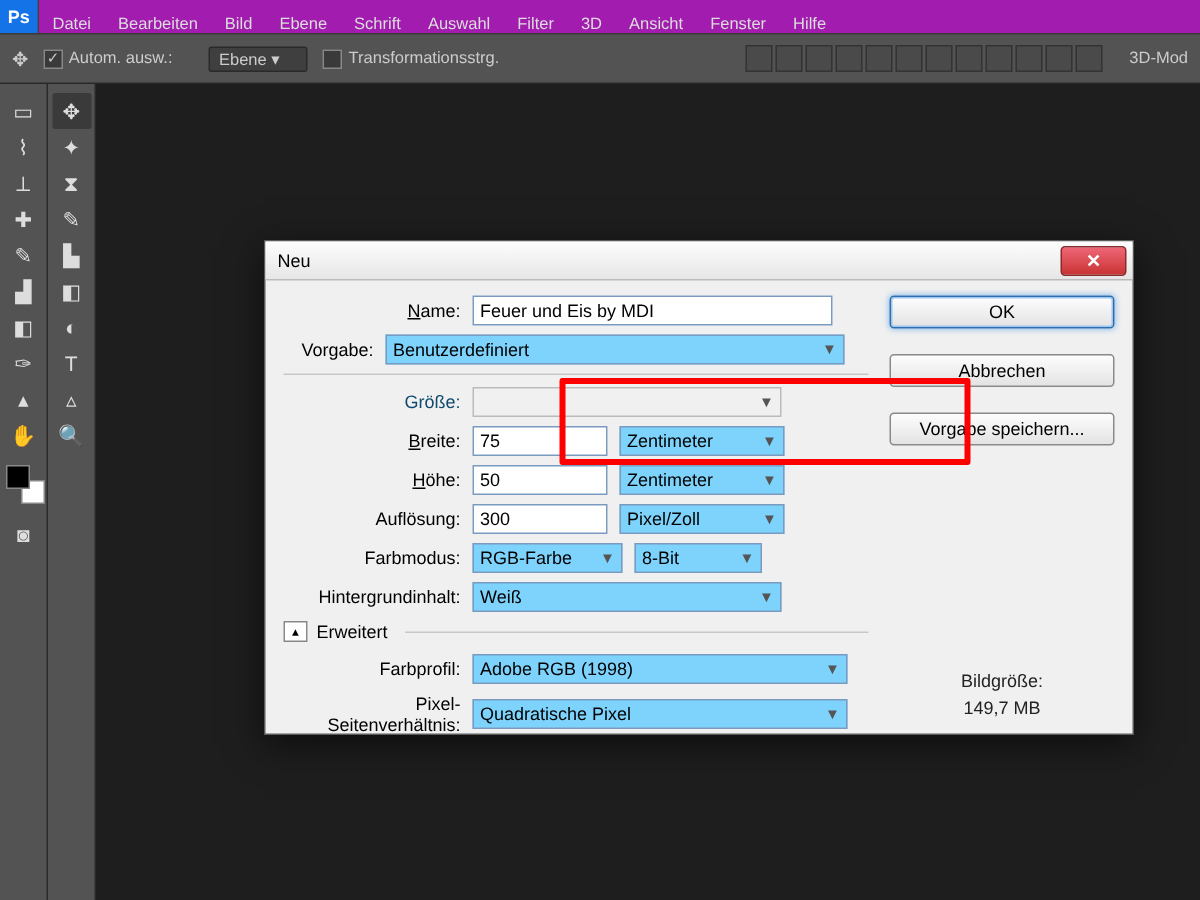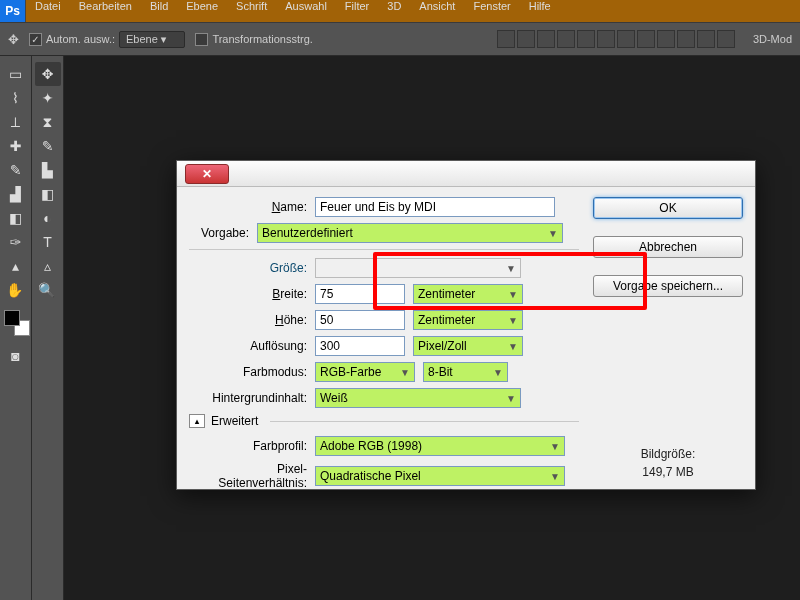--- a/index.html
+++ b/index.html
@@ -1,27 +1,27 @@
 <!DOCTYPE html>
 <html><head>
 <meta charset="utf-8">
 <style>
   * { box-sizing: border-box; margin: 0; padding: 0; font-family: "Segoe UI", Tahoma, sans-serif; }
   body { width: 800px; height: 600px; background: #1a1a1a; overflow: hidden; position: relative; }
 
   
-  .menubar { height: 22px; background: #a16207; display: flex; align-items: flex-start; padding: 0 0 0 0; font-size: 11px; color: #ddd; }
+  .menubar { height: 22px; background: #a21caf; display: flex; align-items: flex-end; padding: 0 0 0 0; font-size: 11px; color: #ddd; }
   .ps-logo { width: 26px; height: 22px; background: #1473e6; color: #fff; display: flex; align-items: center; justify-content: center; font-weight: bold; font-size: 12px; border-right: 1px solid #444; }
   .menubar .menuitem { padding: 0 9px; cursor: default; }
 
   
   .optionsbar { height: 34px; background: #535353; border-top: 1px solid #3a3a3a; border-bottom: 1px solid #2a2a2a; display: flex; align-items: center; padding: 0 8px; gap: 10px; font-size: 11px; color: #ccc; }
   .move-icon { font-size: 13px; color: #ccc; }
   .checkbox { width: 13px; height: 13px; border: 1px solid #888; background: #3a3a3a; display:inline-flex; align-items:center; justify-content:center; font-size:10px; color:#ccc;}
-  .opt-select { background: #3f3f3f; border: 1px solid #2a2a2a; color: #ccc; font-size: 11px; padding: 1px 18px 1px 6px; border-radius: 2px; position: relative; }
+  .opt-select { background: #3f3f3f; border: 1px solid #2a2a2a; color: #ccc; font-size: 11px; padding: 1px 18px 1px 6px; border-radius: 2px; position: relative; margin-left: 20px; }
   .opt-chunk { display: flex; align-items: center; gap: 4px; }
   .align-icons { display:flex; gap:2px; margin-left:auto; }
   .align-btn { width:18px; height:18px; background:#4a4a4a; border:1px solid #333; }
 
   
   .leftbar { position: absolute; left: 0; top: 56px; bottom: 0; width: 64px; background: #1a1a1a; display: flex; }
   .toolcol { width: 32px; background: #535353; border-right: 1px solid #2a2a2a; display: flex; flex-direction: column; align-items: center; padding-top: 6px; gap: 0; }
   .toolcol.secondary { background: #535353; }
   .tool { width: 26px; height: 24px; display:flex; align-items:center; justify-content:center; color:#ddd; font-size:14px; cursor:default; border-radius:2px; }
   .tool.active { background: #3a3a3a; }
@@ -51,21 +51,21 @@
   .dlg-body { position:absolute; top:26px; left:0; right:0; bottom:0; padding: 10px 12px; display:flex; gap:14px; }
   .dlg-left { flex:1; }
   .dlg-right { width: 150px; display:flex; flex-direction:column; gap:17px; align-items:stretch; }
 
   .row { display:flex; align-items:center; gap:8px; margin-bottom:6px; }
   .row label { width: 118px; text-align:right; font-size:12px; }
   .row .u { text-decoration: underline; }
   input.txt, .combo {
     height: 20px; border:1px solid #7a9ac0; background:#fff; font-size:12px; padding: 0 4px;
   }
-  .combo { display:flex; align-items:center; justify-content:space-between; padding-right:2px; gap:4px; background:#bef264;}
+  .combo { display:flex; align-items:center; justify-content:space-between; padding-right:2px; gap:4px; background:#7dd3fc;}
   .combo .caret { width:14px; text-align:center; color:#555; font-size:10px;}
   .combo.disabled { background:#f0f0f0; color:#999; border-color:#bbb;}
   .row input.txt { width: 90px; }
   .row .combo.unit { width: 110px; }
   .row .combo.wide { width: 250px; }
   .row .combo.mode { width: 100px; }
   .row .combo.bit  { width: 85px; }
 
   .groupline { border-top:1px solid #c8c8c8; margin: 4px 0 8px 0; }
   .preset-row label { width:60px; text-align:right; }
@@ -166,20 +166,21 @@
     <div class="tool">T</div>
     <div class="tool">▵</div>
     <div class="tool">🔍</div>
   </div>
 </div>
 
 <div class="canvas"></div>
 
 <div class="dialog">
   <div class="titlebar">
+    <span class="title">Neu</span>
     <div class="closebtn">
       <span>✕</span>
     </div>
   </div>
 
   <div class="dlg-body">
     <div class="dlg-left">
 
       <div class="row">
         <label><span class="u">N</span>ame:</label>

